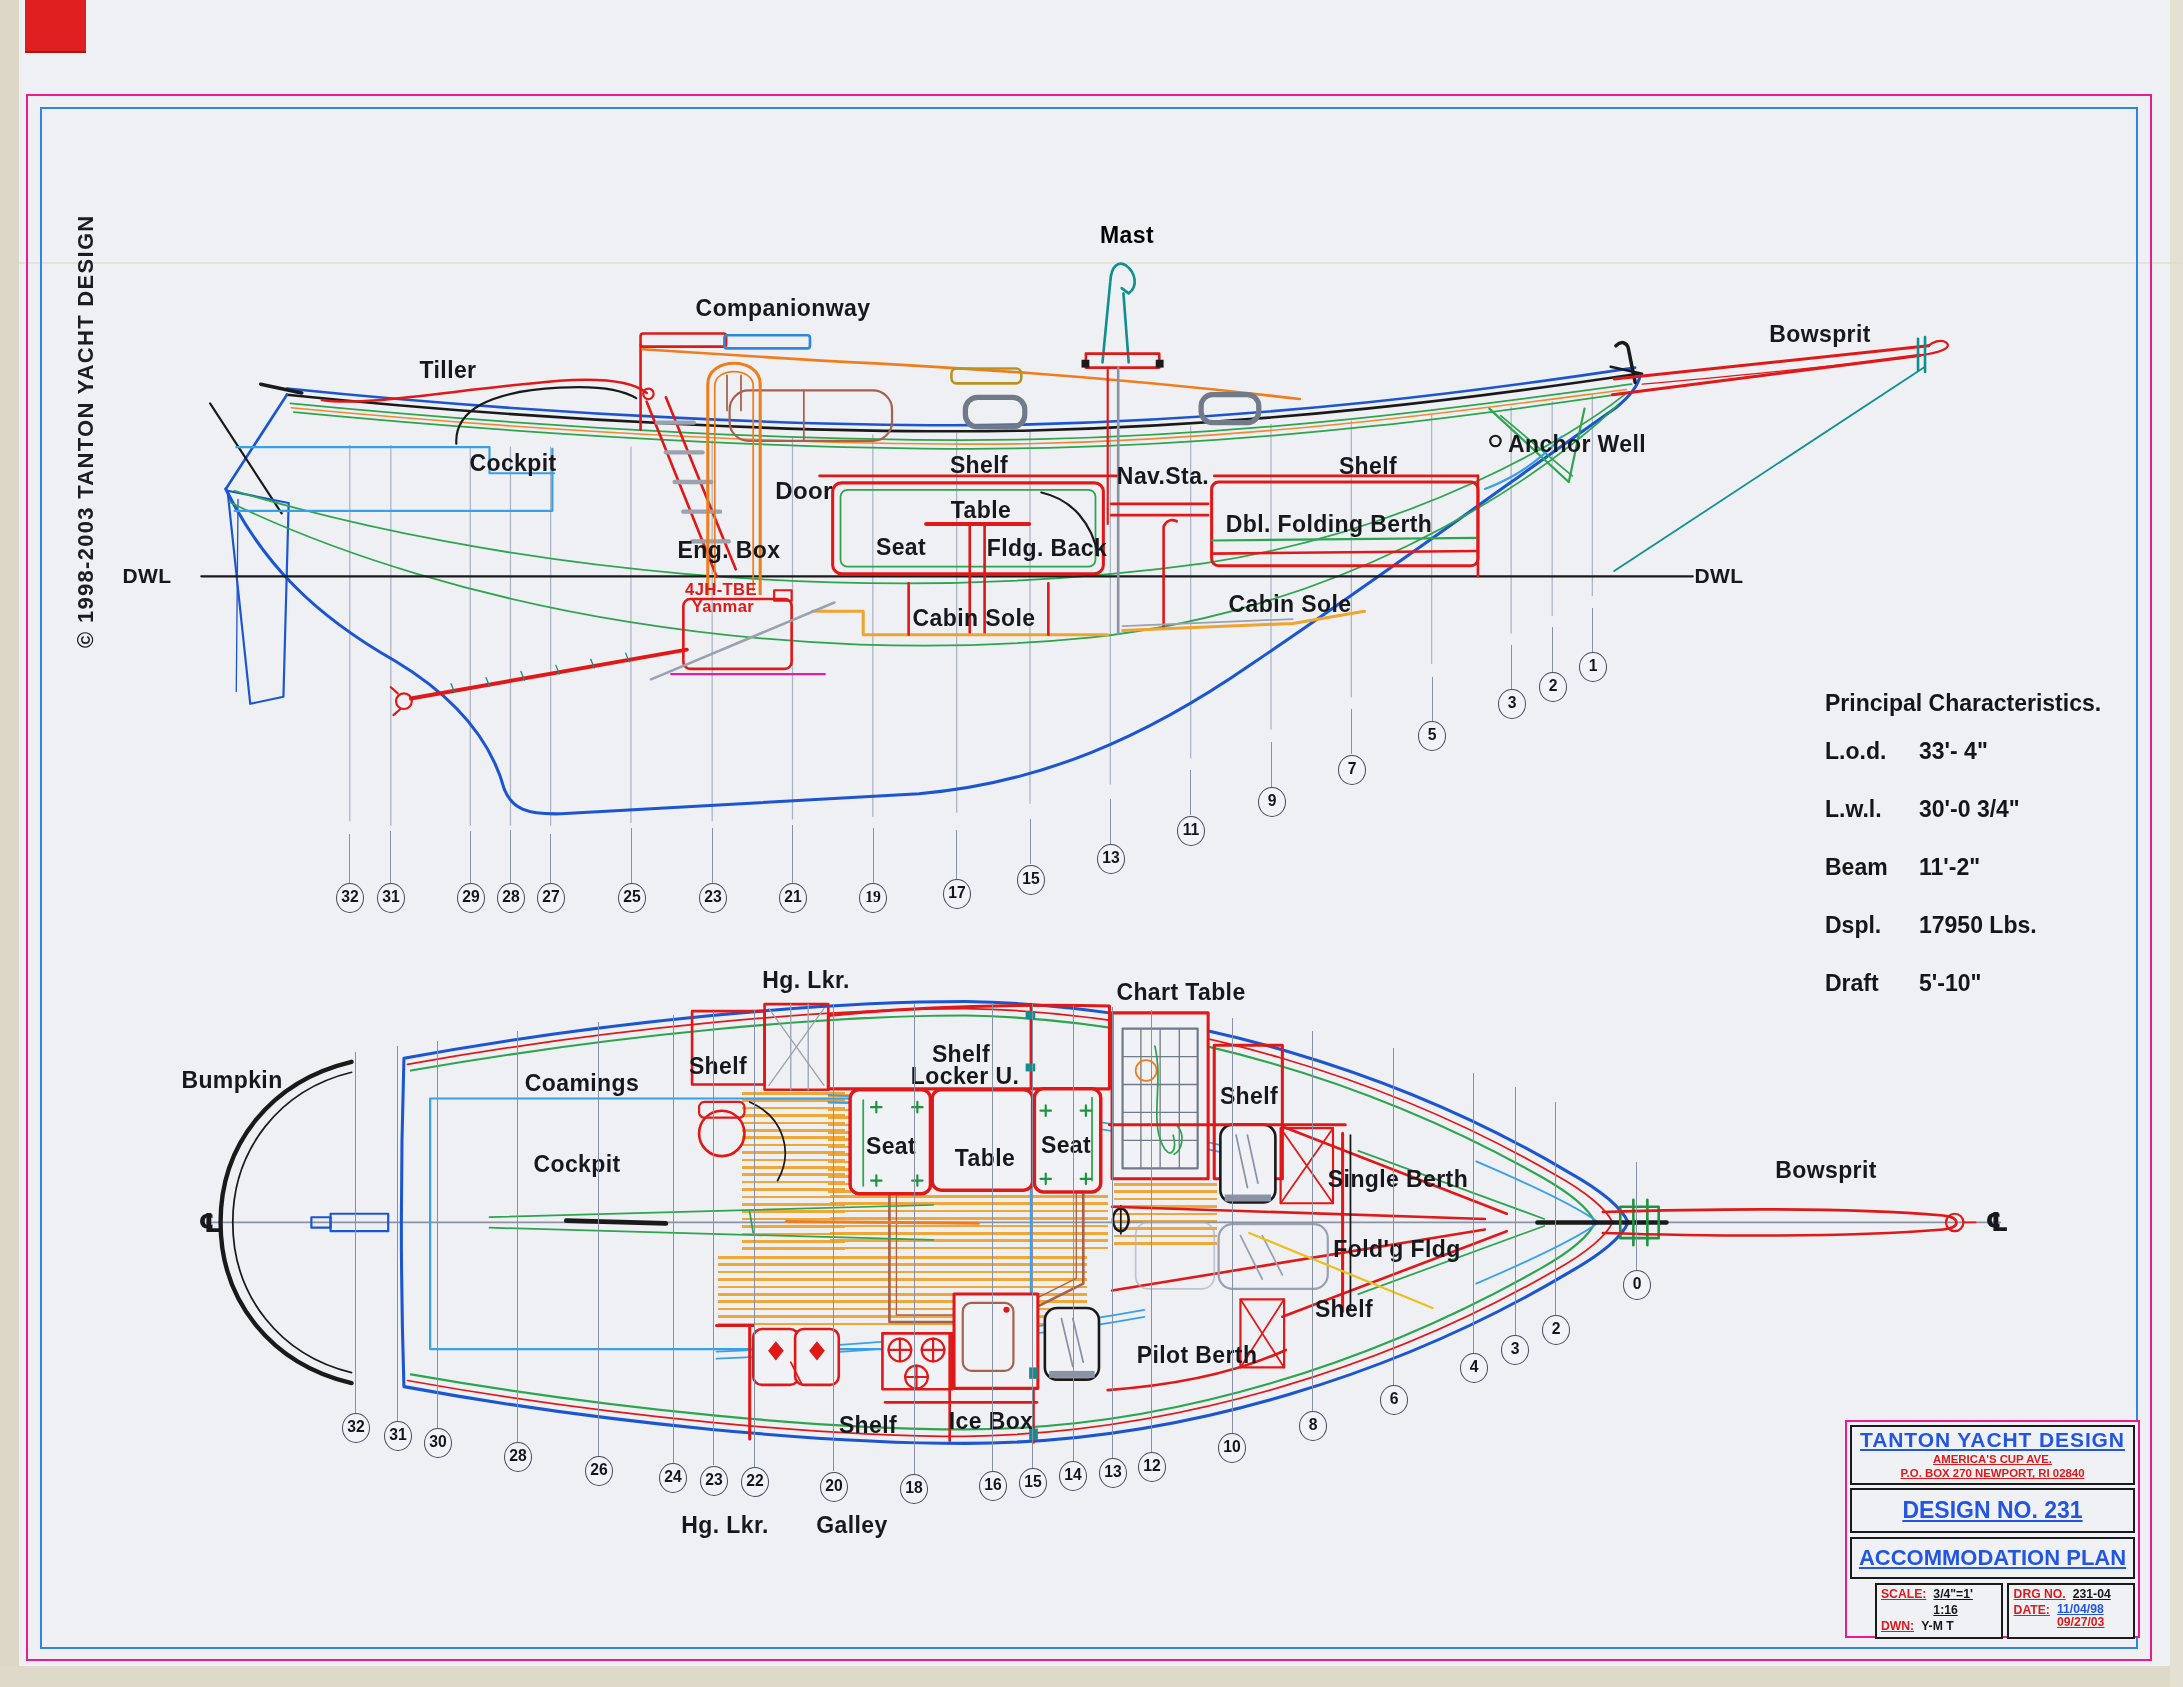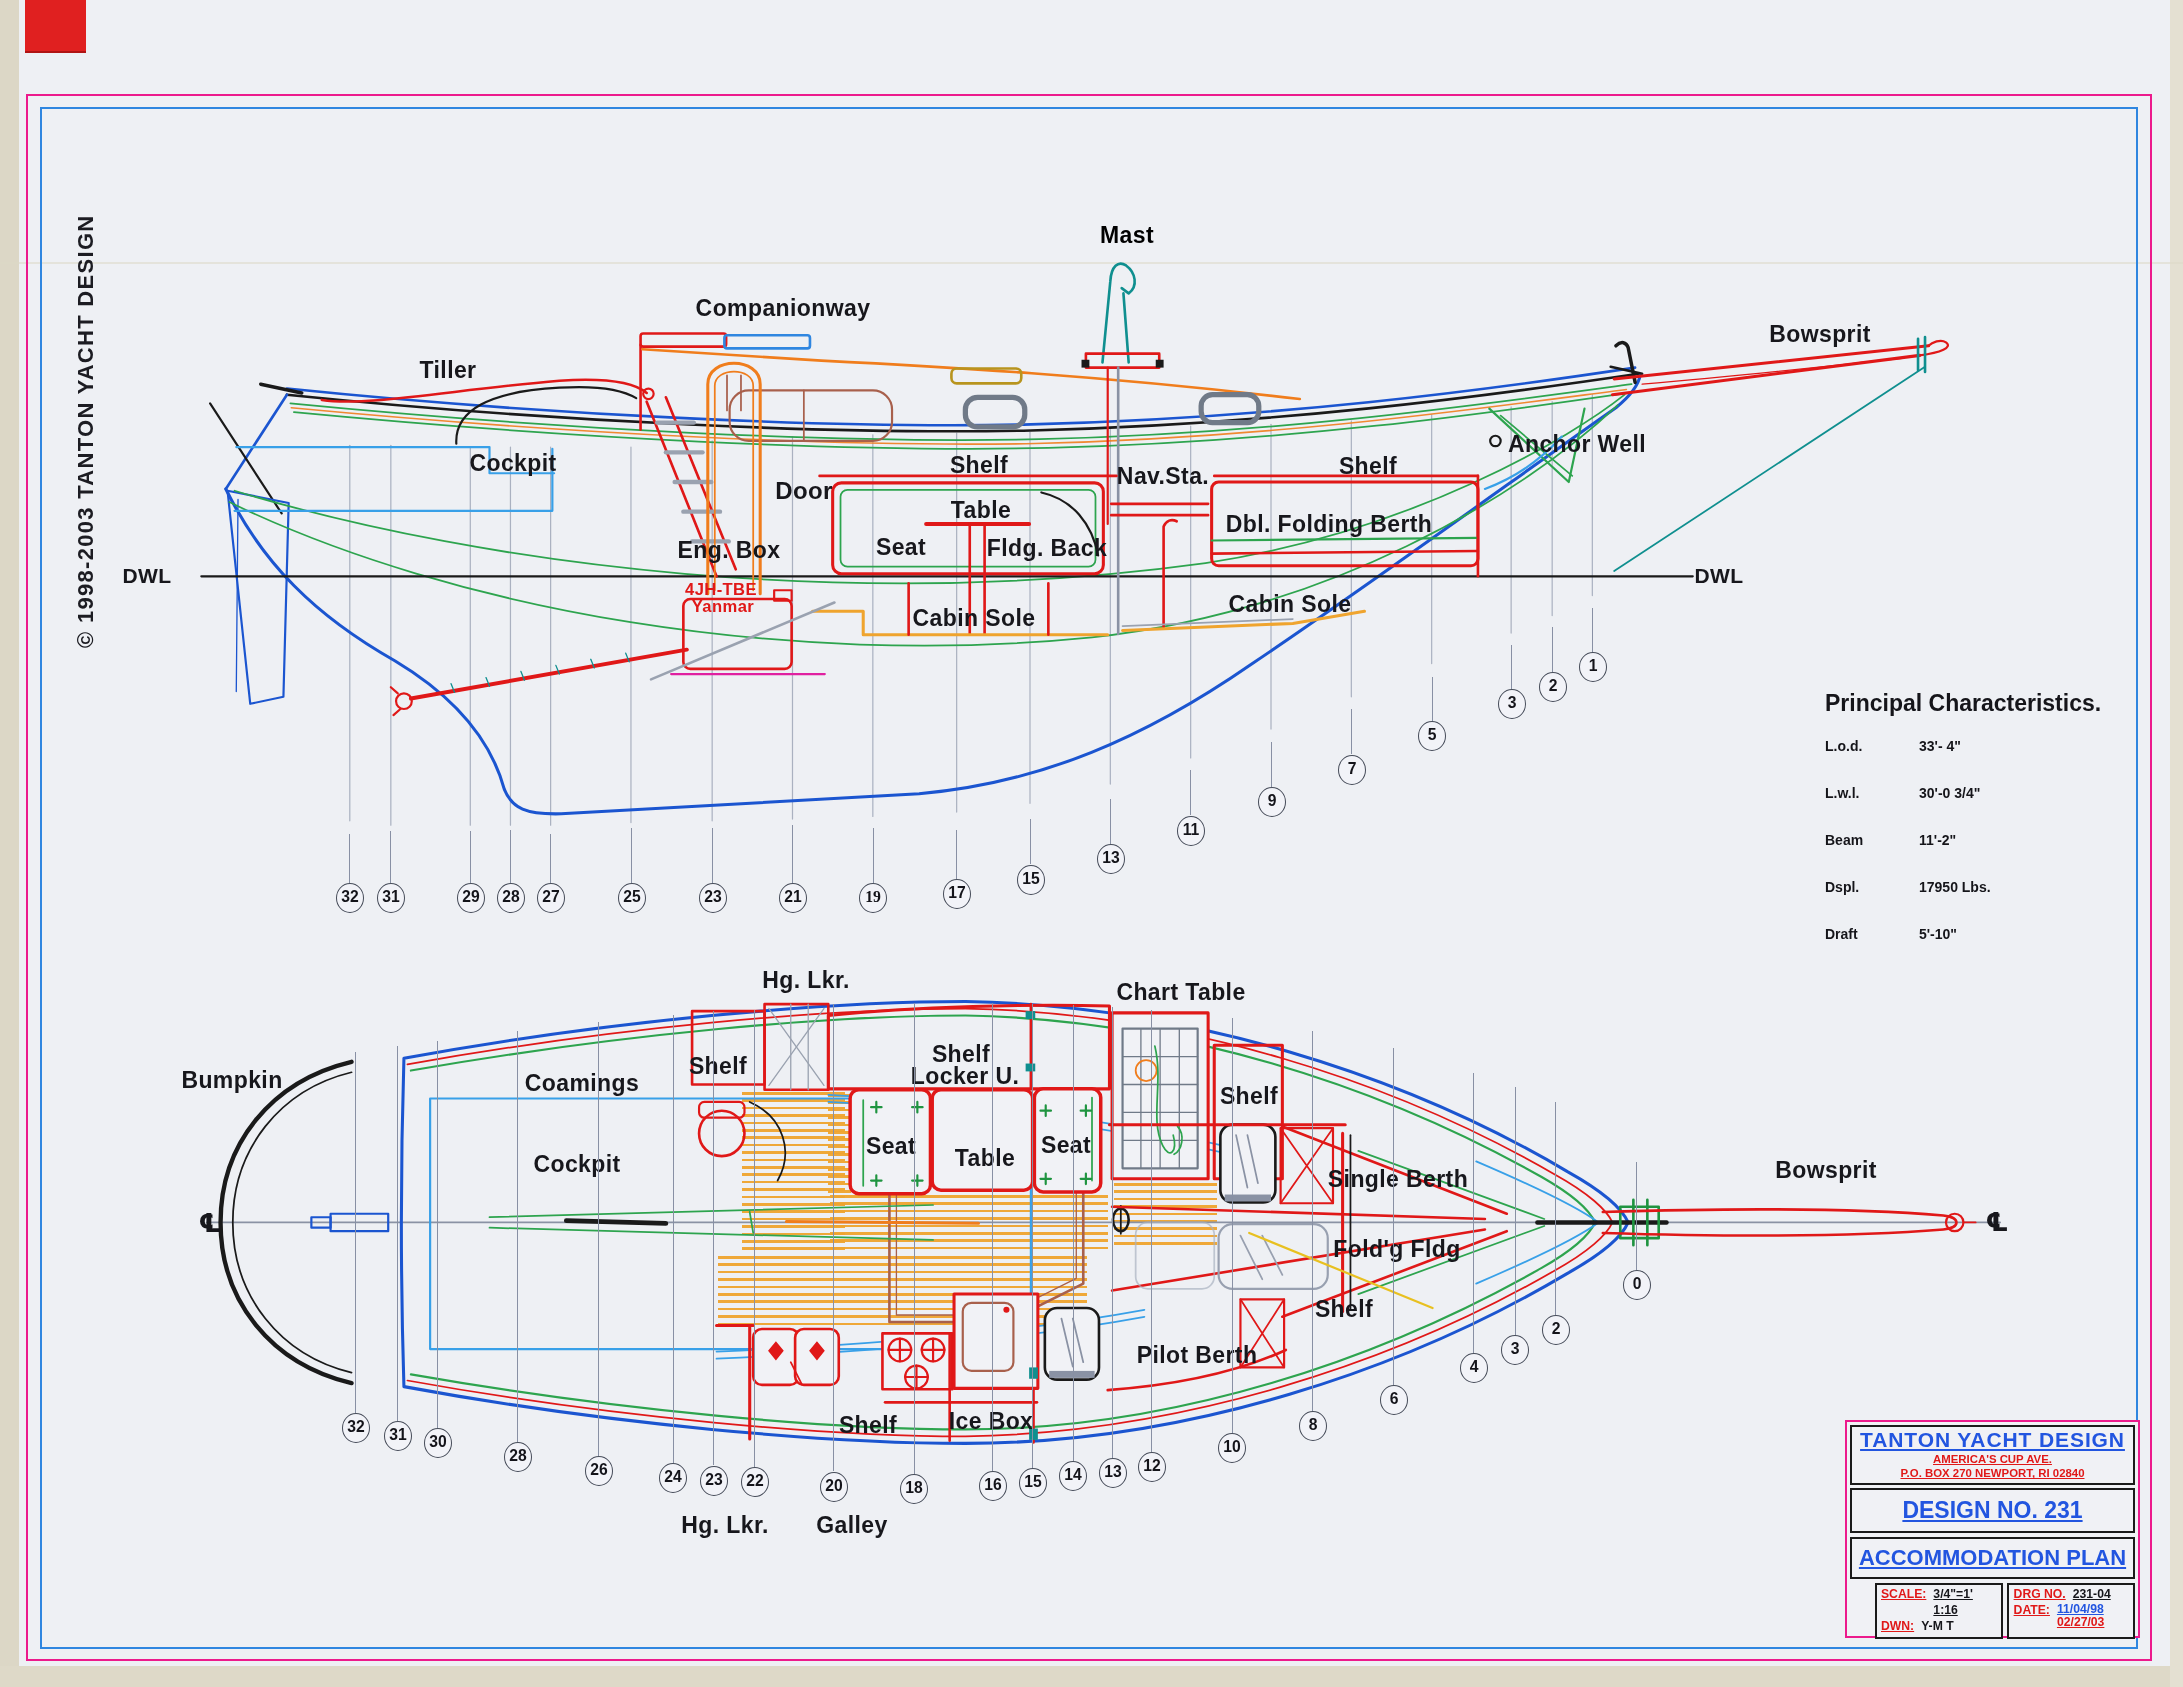--- a/index.html
+++ b/index.html
@@ -24,21 +24,21 @@
   .lbl{position:absolute;transform:translate(-50%,-50%);font-weight:bold;white-space:nowrap;color:#17171c;letter-spacing:0.4px;}
   .leader{position:absolute;width:0;border-left:1.7px solid #8890a4;}
   .stn{position:absolute;width:26px;height:28px;border:1.7px solid #454b58;border-radius:50%;
        background:rgba(242,243,248,.9);font-weight:bold;font-size:15.7px;line-height:26px;text-align:center;color:#14141a;}
   
   .copyright{position:absolute;left:73px;top:648px;transform:rotate(-90deg);transform-origin:0 0;
              font-size:22px;font-weight:bold;letter-spacing:1.3px;color:#1c1c22;white-space:nowrap;}
   
   .chars{position:absolute;left:1825px;top:690px;width:323px;color:#15151a;}
   .chars .t{font-size:23px;font-weight:bold;margin-bottom:21px;}
-  .chars .row{display:flex;font-size:14px;font-weight:bold;margin-bottom:31px;}
+  .chars .row{display:flex;font-size:23px;font-weight:bold;margin-bottom:31px;}
   .chars .row .l{width:94px;}
   
   .tblock{position:absolute;left:1845px;top:1420px;width:295px;height:218px;border:2.6px solid #ec1a8c;box-sizing:border-box;background:#f0f1f5;padding:2.6px;}
   .tb-box{border:2.6px solid #1a1a1a;box-sizing:border-box;margin-bottom:3.5px;text-align:center;background:#f0f1f5;}
   .tb-co{padding:1.7px 0 2.6px;}
   .tb-company{color:#2255e0;font-size:21px;font-weight:bold;text-decoration:underline;letter-spacing:0.9px;}
   .tb-addr{color:#e01818;font-size:11.4px;font-weight:bold;text-decoration:underline;line-height:14px;}
   .tb-design{color:#2255e0;font-size:23px;font-weight:bold;text-decoration:underline;padding:7px 15px;}
   .tb-title{color:#2255e0;font-size:22px;font-weight:bold;text-decoration:underline;padding:6.1px 0;}
   .tb-row{display:flex;gap:4.4px;padding-left:25px;}
@@ -389,21 +389,21 @@
       </div>
       <div class="tb-half">
         <div class="ln">
             <span class="tb-red">DRG NO.</span>
              <span class="tb-blk">231-04</span>
           </div>
         <div class="ln">
             <span class="tb-red">DATE:</span>
              <span class="dates">
               <span class="tb-blu">11/04/98</span>
-             <span class="tb-red">02/27/03</span>
+             <span class="tb-red">09/27/03</span>
             </span>
           </div>
       </div>
     </div>
   </div>
 
   <div class="layer" id="profile-layer">
       <div class="lbl" style="left: 1127px; top: 235px; font-size: 23px; color: #000000;">Mast</div>
       <div class="lbl" style="left: 783px; top: 308px; font-size: 23px; color: rgb(23, 23, 28);">Companionway</div>
       <div class="lbl" style="left: 448px; top: 370px; font-size: 23px; color: rgb(23, 23, 28);">Tiller</div>

